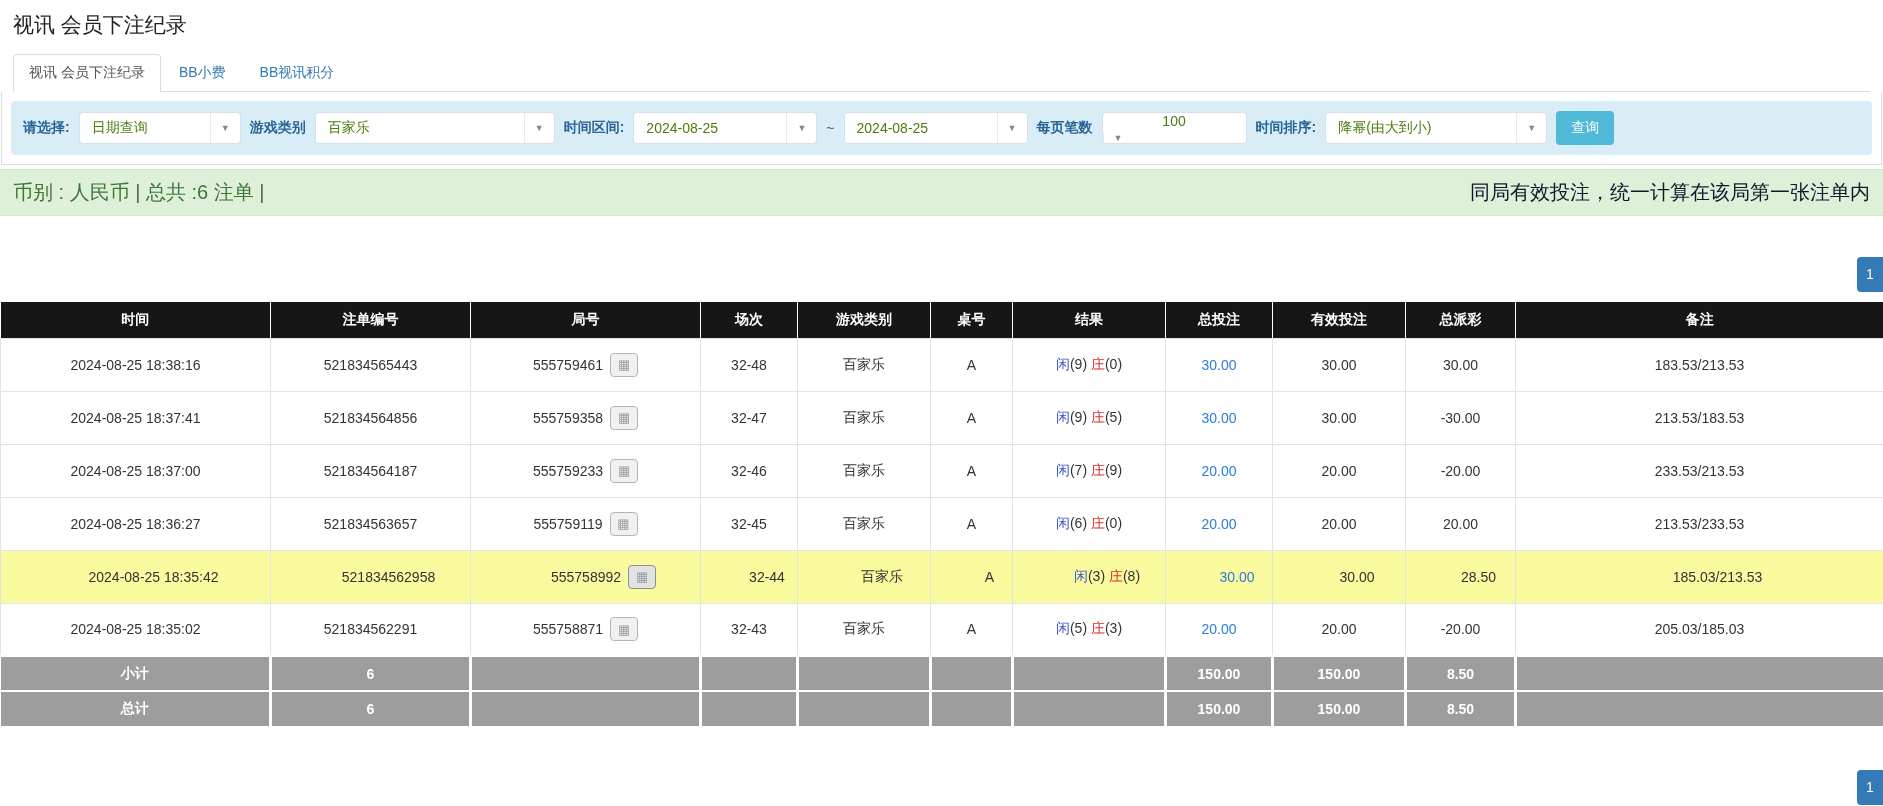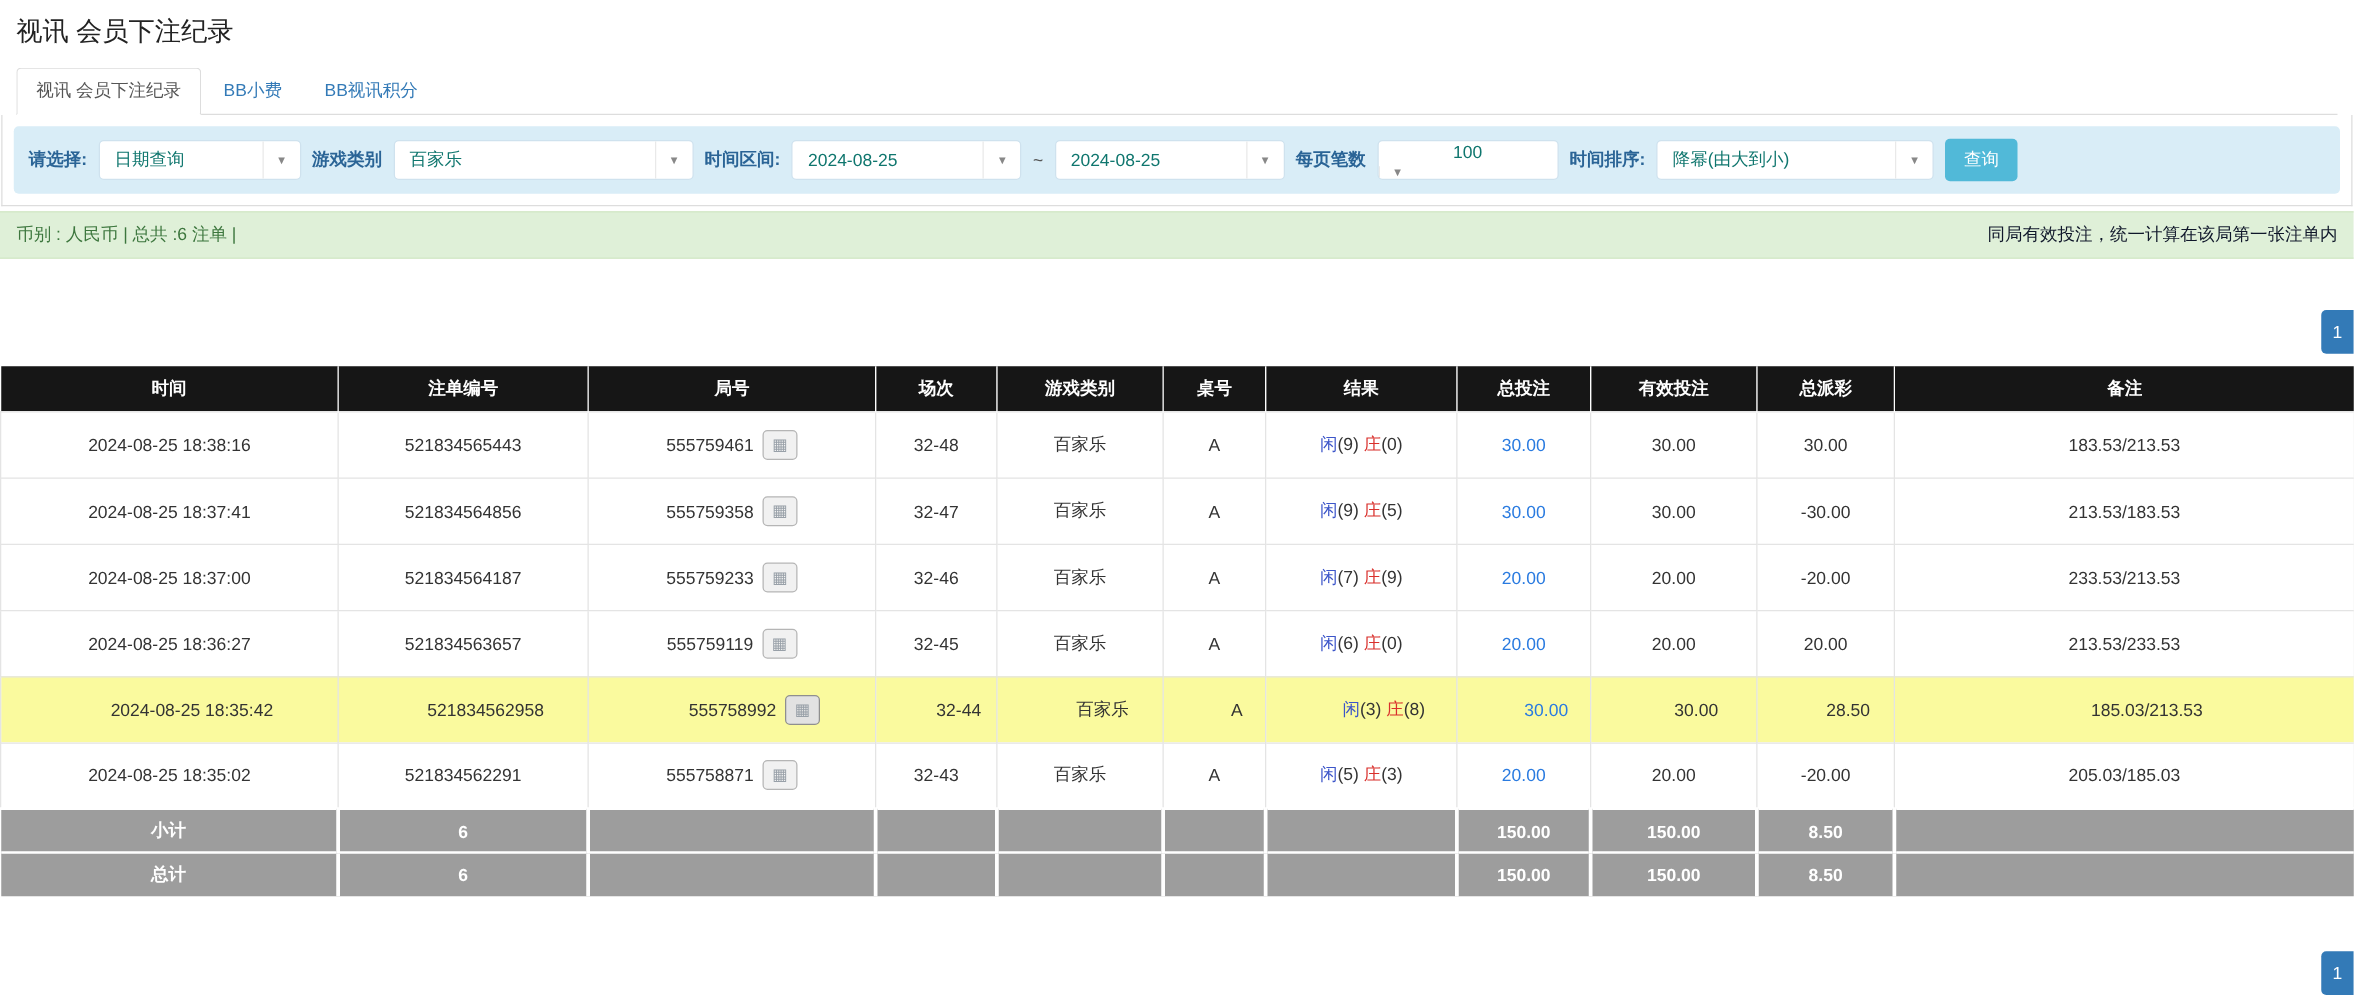--- a/index.html
+++ b/index.html
@@ -26,40 +26,40 @@
   .filter-bar {
     background: #d9edf7; border-radius: 4px; padding: 10px 12px;
     display: flex; align-items: center; gap: 9px; height: 54px;
   }
   .flabel { color: #2a6496; font-weight: bold; white-space: nowrap; }
   .sep-tilde { color: #555; }
   .select {
     background: #fff; height: 32px; border-radius: 4px; display: flex; align-items: center;
     border: 1px solid #cfe2ee; overflow: hidden; cursor: pointer;
   }
-  .select-text { padding: 0 12px; color: #0f766e; flex: 1; white-space: nowrap; overflow: hidden; }
+  .select-text { padding: 0 12px; color: #4d7c0f; flex: 1; white-space: nowrap; overflow: hidden; }
   .select-arrow {
     width: 30px; align-self: stretch; display: flex; align-items: center; justify-content: center;
     border-left: 1px solid #e9e9e9; color: #888; font-size: 9px;
   }
   .w-query  { width: 162px; }
   .w-game   { width: 240px; }
   .w-date   { width: 184px; }
   .w-size   { width: 145px; flex-direction: column; }
   .w-sort   { width: 222px; }
   .btn-search {
     background: #51b9d8; color: #fff; border: none; height: 34px; padding: 0 15px;
     border-radius: 4px; font-size: 14px; cursor: pointer; font-family: Liberation Serif, serif;
   }
 
   
   .info-bar {
     margin-top: 4px; background: #dff0d8; border-top: 1px solid #d2e8c5; border-bottom: 1px solid #d2e8c5;
     padding: 9px 13px; display: flex; justify-content: space-between; align-items: center;
-    color: #3c763d; font-size: 14px;
+    color: #3c763d; font-size: 20px;
   }
   .info-right { color: #0f172a; }
 
   
   .pagination-row { display: flex; justify-content: flex-end; }
   .pagination-top { margin: 41px 0 10px 0; }
   .pagination-bottom { margin-top: 44px; }
   .page-btn {
     background: #337ab7; color: #fff; width: 26px; height: 35px; line-height: 35px;
     text-align: center; border-radius: 4px 0 0 4px; font-size: 14px; cursor: pointer;

